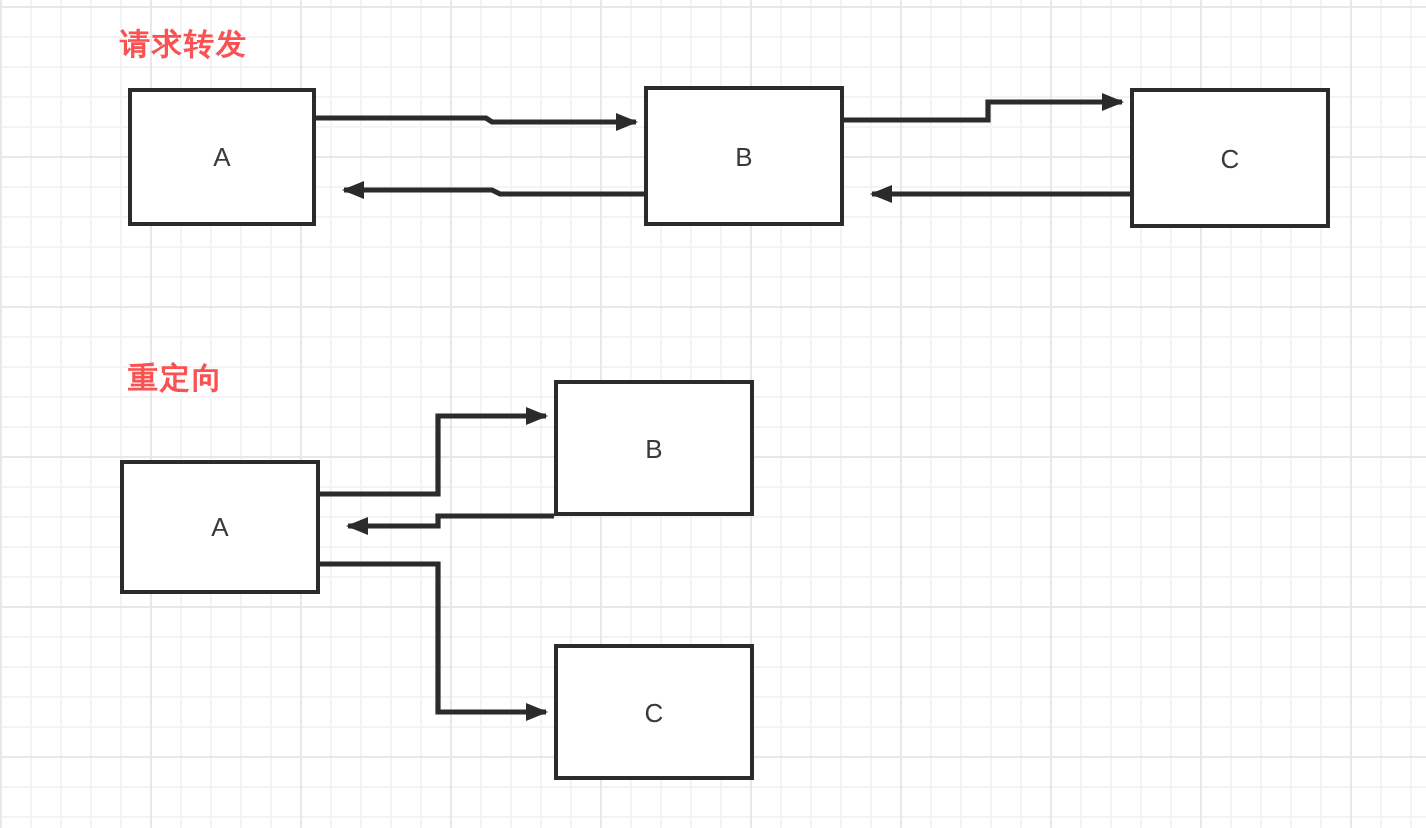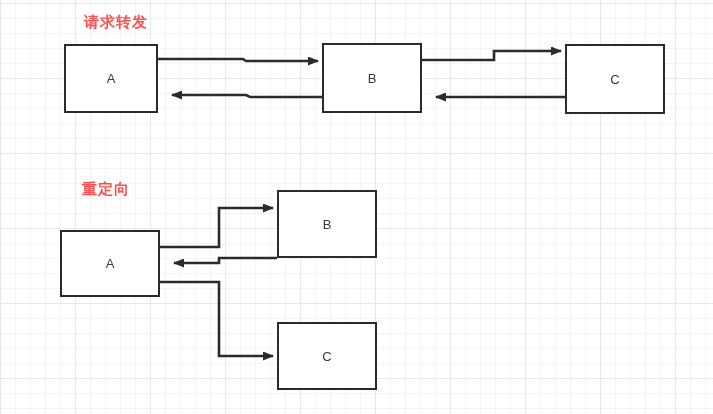--- a/index.html
+++ b/index.html
@@ -40,22 +40,22 @@
   }
   .section-label {
     position: absolute;
     color: #fa5252;
     font-size: 15px;
     font-family: "DejaVu Sans", sans-serif;
     font-weight: bold;
     letter-spacing: 1px;
     white-space: nowrap;
   }
-  #label-forward { left: 84px; top: 13px; }
-  #label-redirect { left: 82px; top: 180px; }
+  #label-forward { left: 60px; top: 13px; }
+  #label-redirect { left: 64px; top: 180px; }
 
   .node-box {
     position: absolute;
     box-sizing: border-box;
     border: 2px solid #2b2b2b;
     background: #ffffff;
     display: flex;
     align-items: center;
     justify-content: center;
   }

